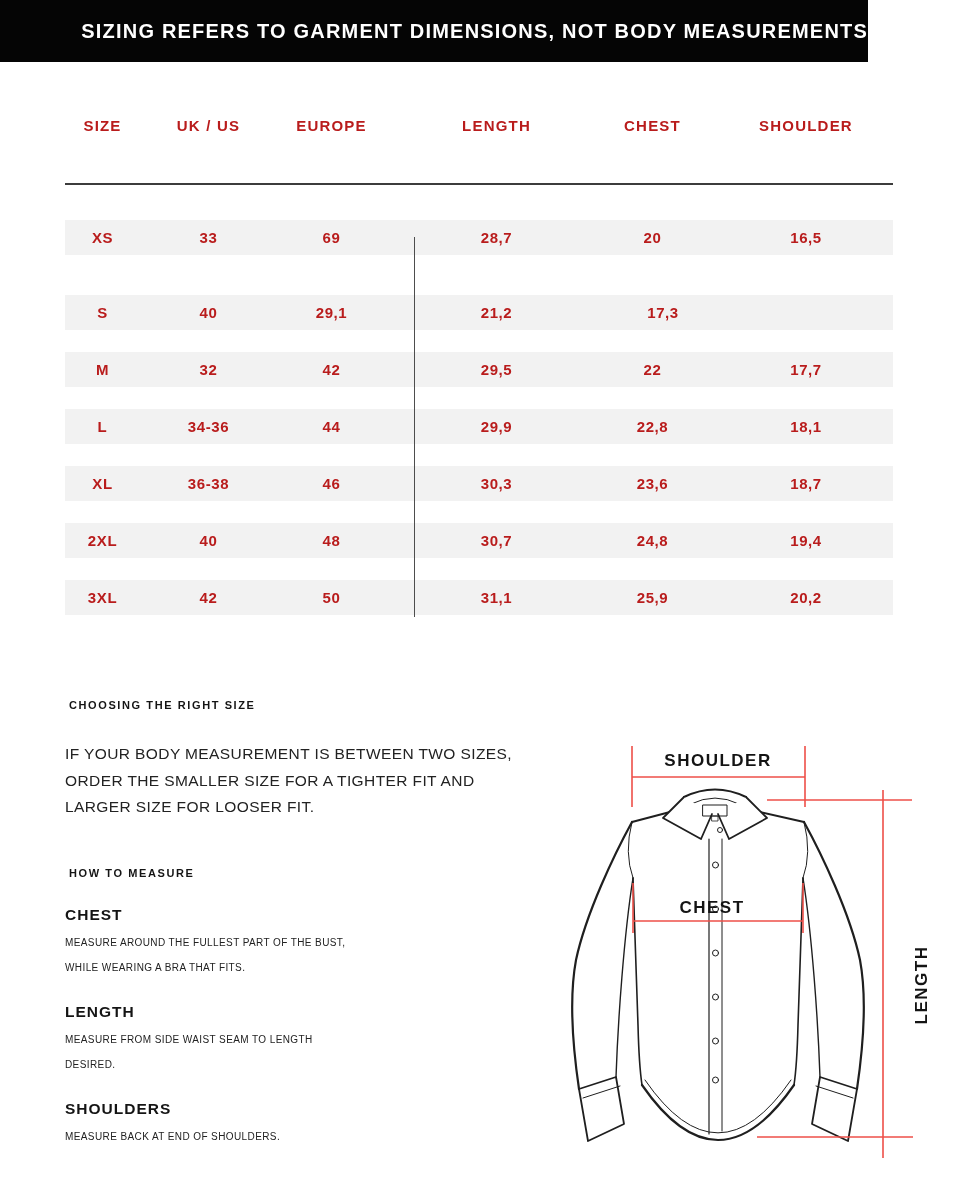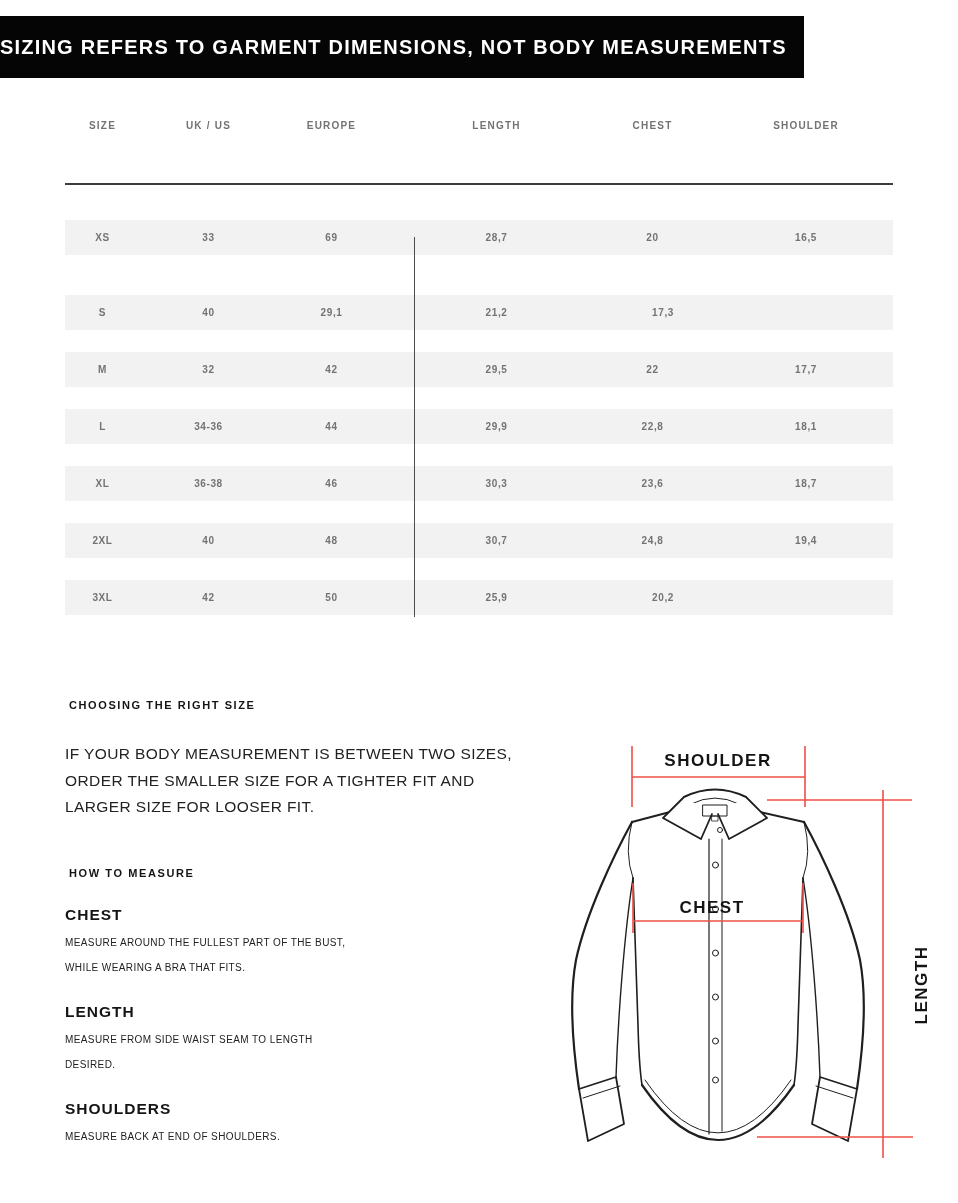--- a/index.html
+++ b/index.html
@@ -1,26 +1,26 @@
 <!DOCTYPE html>
 <html><head>
 <meta charset="utf-8">
 <style>
   html,body{margin:0;padding:0;background:#fff;}
   .page{position:relative;width:958px;height:1203px;background:#fff;overflow:hidden;
         font-family:"Liberation Sans",sans-serif;color:#1a1a1a;}
   
-  .banner{position:absolute;left:0;top:0;width:804px;height:62px;background:#050505;
-          display:flex;align-items:center;justify-content:flex-start;margin-top:16px;}
+  .banner{position:absolute;left:0;top:0;width:868px;height:62px;background:#050505;
+          display:flex;align-items:center;justify-content:flex-end;}
   .banner span{color:#fff;font-size:20px;font-weight:bold;letter-spacing:1.2px;}
   
   .grid-row{position:absolute;left:65px;width:828px;display:grid;
             grid-template-columns:75px 137px 109px 221px 91px 195px;}
   .grid-row > div{display:flex;align-items:center;justify-content:center;
-                  font-size:10px;font-weight:bold;letter-spacing:0.6px;color:#737373;}
+                  font-size:15px;font-weight:bold;letter-spacing:0.6px;color:#b91c1c;}
   .grid-row > div.c6{padding-left:21px;}
   .thead{top:112px;height:26px;}
   .thead > div{letter-spacing:1.2px;}
   .header-rule{position:absolute;left:65px;top:183px;width:828px;height:2px;background:#3c3c3c;}
   .trow{height:35px;background:#f2f2f2;}
   .col-divider{position:absolute;left:414px;top:237px;width:1px;height:380px;background:#4d4d4d;z-index:2;}
   
   .sec-heading{position:absolute;left:65px;margin:4px;font-size:11px;font-weight:bold;
                letter-spacing:1.6px;color:#141414;}
   .para{position:absolute;left:65px;font-size:15.5px;line-height:26.5px;letter-spacing:0.4px;color:#222;}
@@ -97,20 +97,21 @@
     <div class="c2">40</div>
     <div class="c3">48</div>
     <div class="c4">30,7</div>
     <div class="c5">24,8</div>
     <div class="c6">19,4</div>
   </div>
   <div class="grid-row trow" style="top:580px">
     <div class="c1">3XL</div>
     <div class="c2">42</div>
     <div class="c3">50</div>
+    <div class="c4">31,1</div>
     <div class="c5">25,9</div>
     <div class="c6">20,2</div>
   </div>
 
   <h2 class="sec-heading" style="top:695px">CHOOSING THE RIGHT SIZE</h2>
   <div class="para" style="top:741px">
     <div>IF YOUR BODY MEASUREMENT IS BETWEEN TWO SIZES,</div>
     <div>ORDER THE SMALLER SIZE FOR A TIGHTER FIT AND</div>
     <div>LARGER SIZE FOR LOOSER FIT.</div>
   </div>

